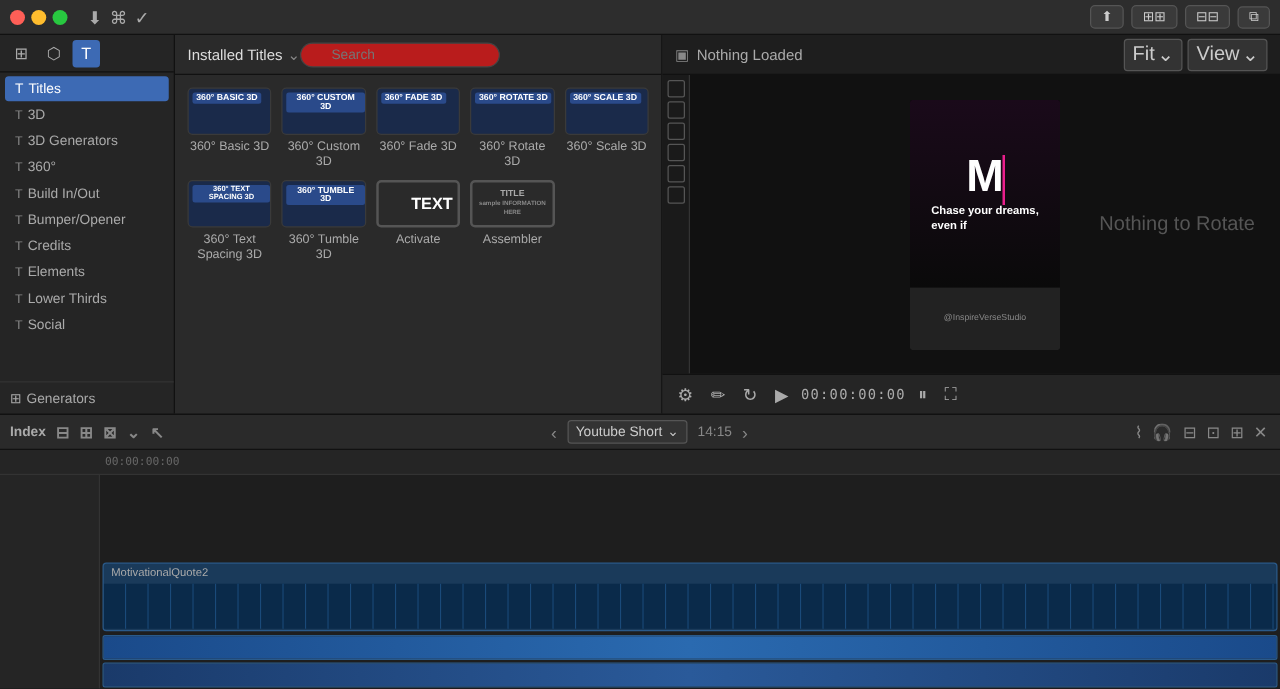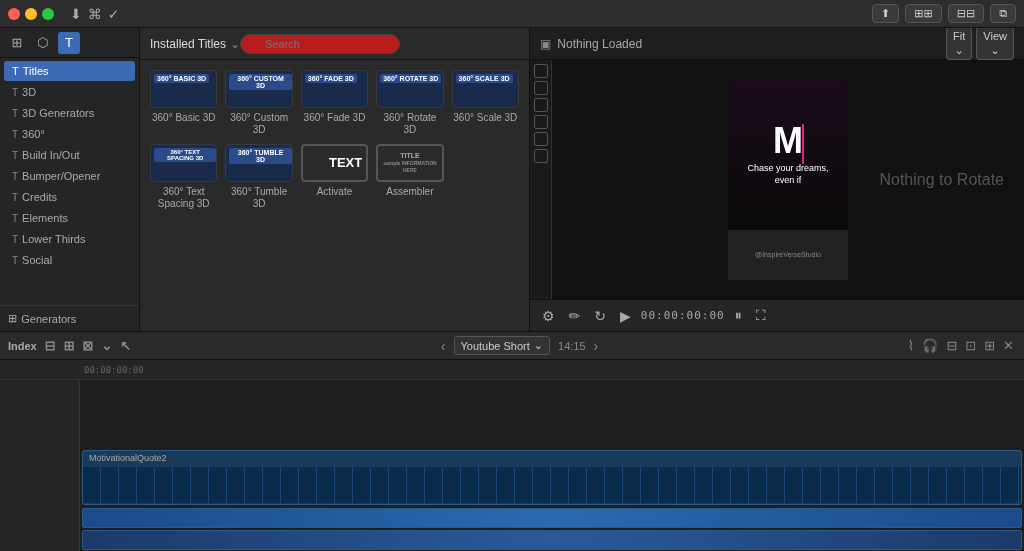--- a/index.html
+++ b/index.html
@@ -212,24 +212,24 @@
     }
     .preview-header-left { display: flex; align-items: center; gap: 6px; }
     .preview-icon { color: #888; font-size: 12px; }
     .preview-title { color: #aaa; font-size: 12px; }
     .preview-header-right { display: flex; align-items: center; gap: 4px; }
     .preview-fit-btn {
       background: #333;
       border: 1px solid #555;
       border-radius: 3px;
       color: #ccc;
-      font-size: 11px;
+      font-size: 16px;
       padding: 2px 6px;
       cursor: pointer;
-      display: flex; align-items: center; gap: 2px; flex-direction: column;
+      display: flex; align-items: center; gap: 2px;
     }
     .preview-main {
       display: flex;
       flex: 1;
       overflow: hidden;
     }
     .preview-filmstrip {
       width: 22px;
       background: #1a1a1a;
       display: flex;
@@ -269,22 +269,21 @@
       background: #111;
       display: flex;
       align-items: center;
       justify-content: center;
       flex-direction: column;
       gap: 4px;
     }
     .video-tagline {
       font-size: 9px;
       color: #fff;
-      text-align: center;
-      font-weight: normal;
+      font-weight: bold;
       line-height: 1.3;
     }
     .video-bottom {
       height: 50px;
       background: #222;
       display: flex;
       align-items: center;
       justify-content: center;
     }
     .video-watermark {

